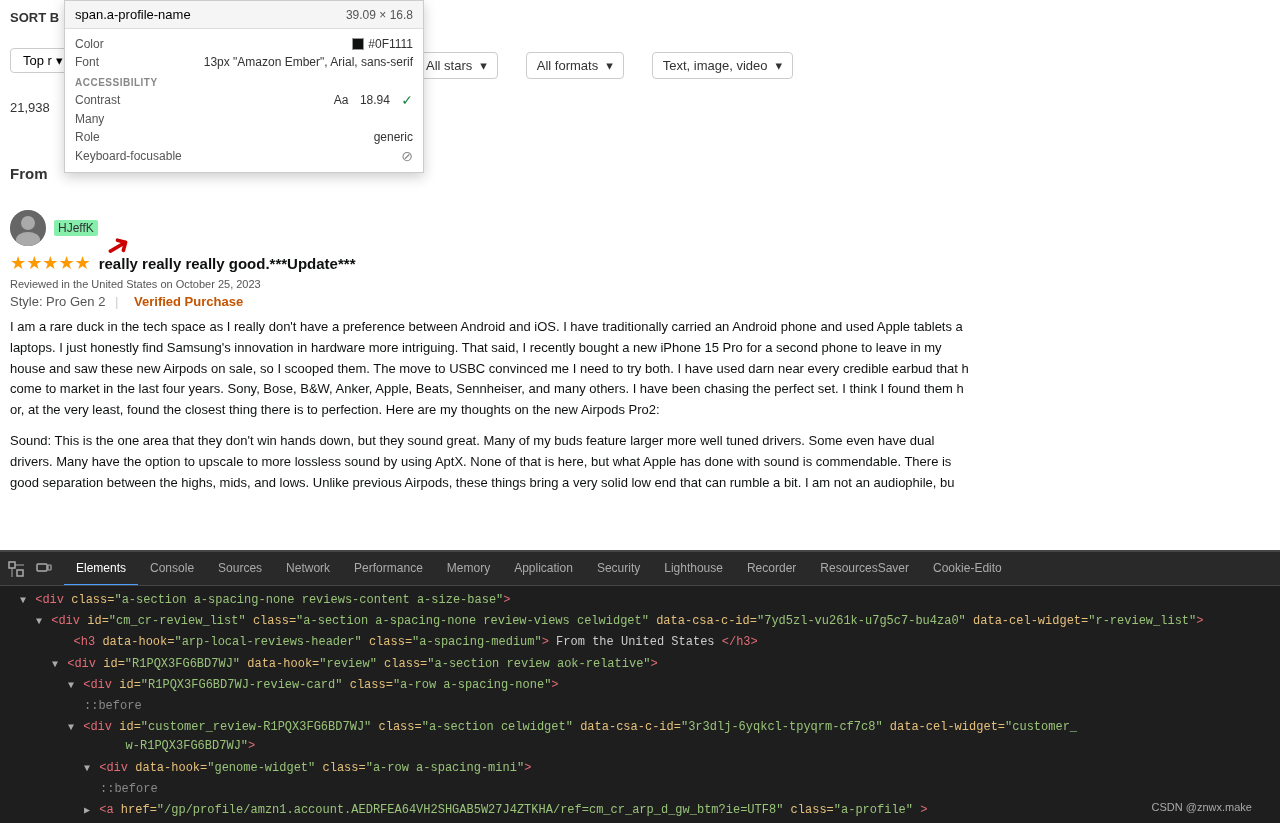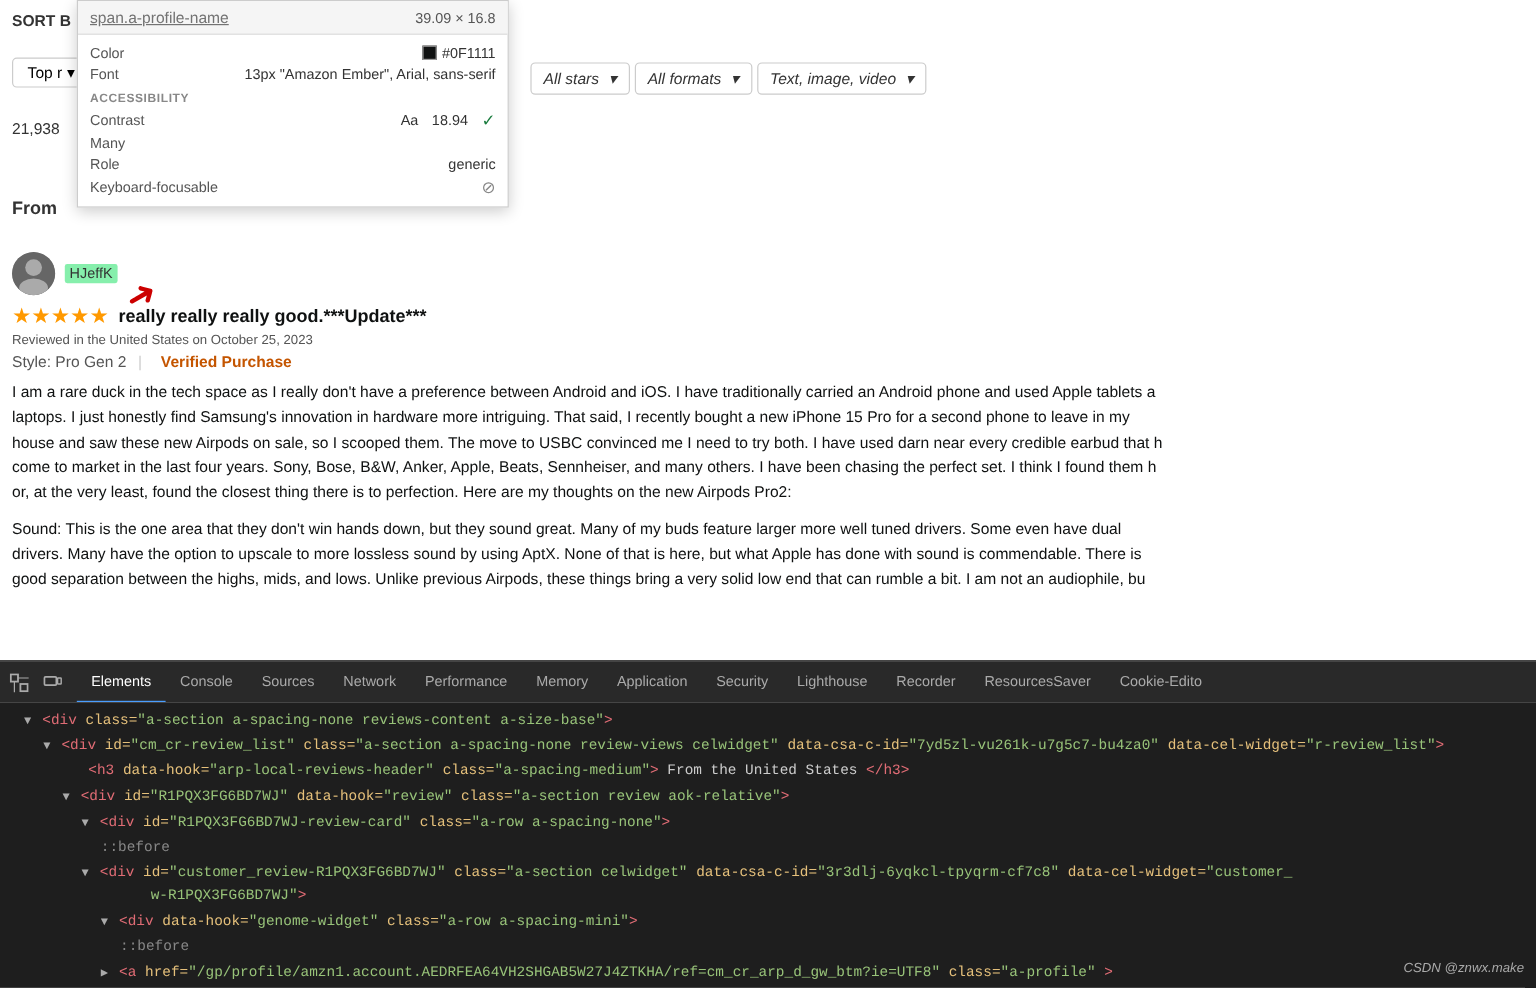--- a/index.html
+++ b/index.html
@@ -29,24 +29,23 @@
     }
     .tooltip-header {
       background: #f5f5f5;
       padding: 6px 10px;
       display: flex;
       justify-content: space-between;
       align-items: center;
       border-bottom: 1px solid #ddd;
     }
     .tooltip-header .element-name {
-      color: #737373;
+      color: #000000;
       font-size: 13px;
       font-weight: 500;
-      text-decoration: underline;
     }
     .tooltip-header .dimensions {
       color: #555;
       font-size: 12px;
     }
     .tooltip-body {
       padding: 6px 10px;
     }
     .tooltip-row {
       display: flex;
@@ -86,24 +85,23 @@
     }
     .blocked-icon {
       color: #888;
       font-size: 14px;
     }
 
     
     .filter-row {
       position: absolute;
       top: 52px;
-      left: 442px;
-      display: flex;
-      gap: 4px;
-      font-style: italic;
+      left: 415px;
+      display: flex;
+      gap: 28px;
     }
     .filter-select {
       display: flex;
       align-items: center;
       border: 1px solid #ccc;
       border-radius: 4px;
       padding: 5px 10px;
       background: #fff;
       cursor: pointer;
       font-size: 13px;
@@ -297,25 +295,24 @@
     .attr-value { color: #98c379; }
     .pseudo { color: #888; }
     .triangle { color: #aaa; font-size: 10px; margin-right: 2px; cursor: pointer; }
     .triangle-expanded::before { content: '▼'; }
     .triangle-collapsed::before { content: '▶'; }
 
     
     .watermark {
       position: absolute;
       bottom: 10px;
-      right: 10px;
+      right: 28px;
       font-size: 11px;
       color: #aaa;
       z-index: 200;
-      font-style: italic;
     }
 
     
     .sort-label {
       position: absolute;
       top: 10px;
       left: 10px;
       font-size: 13px;
       font-weight: bold;
       color: #333;

